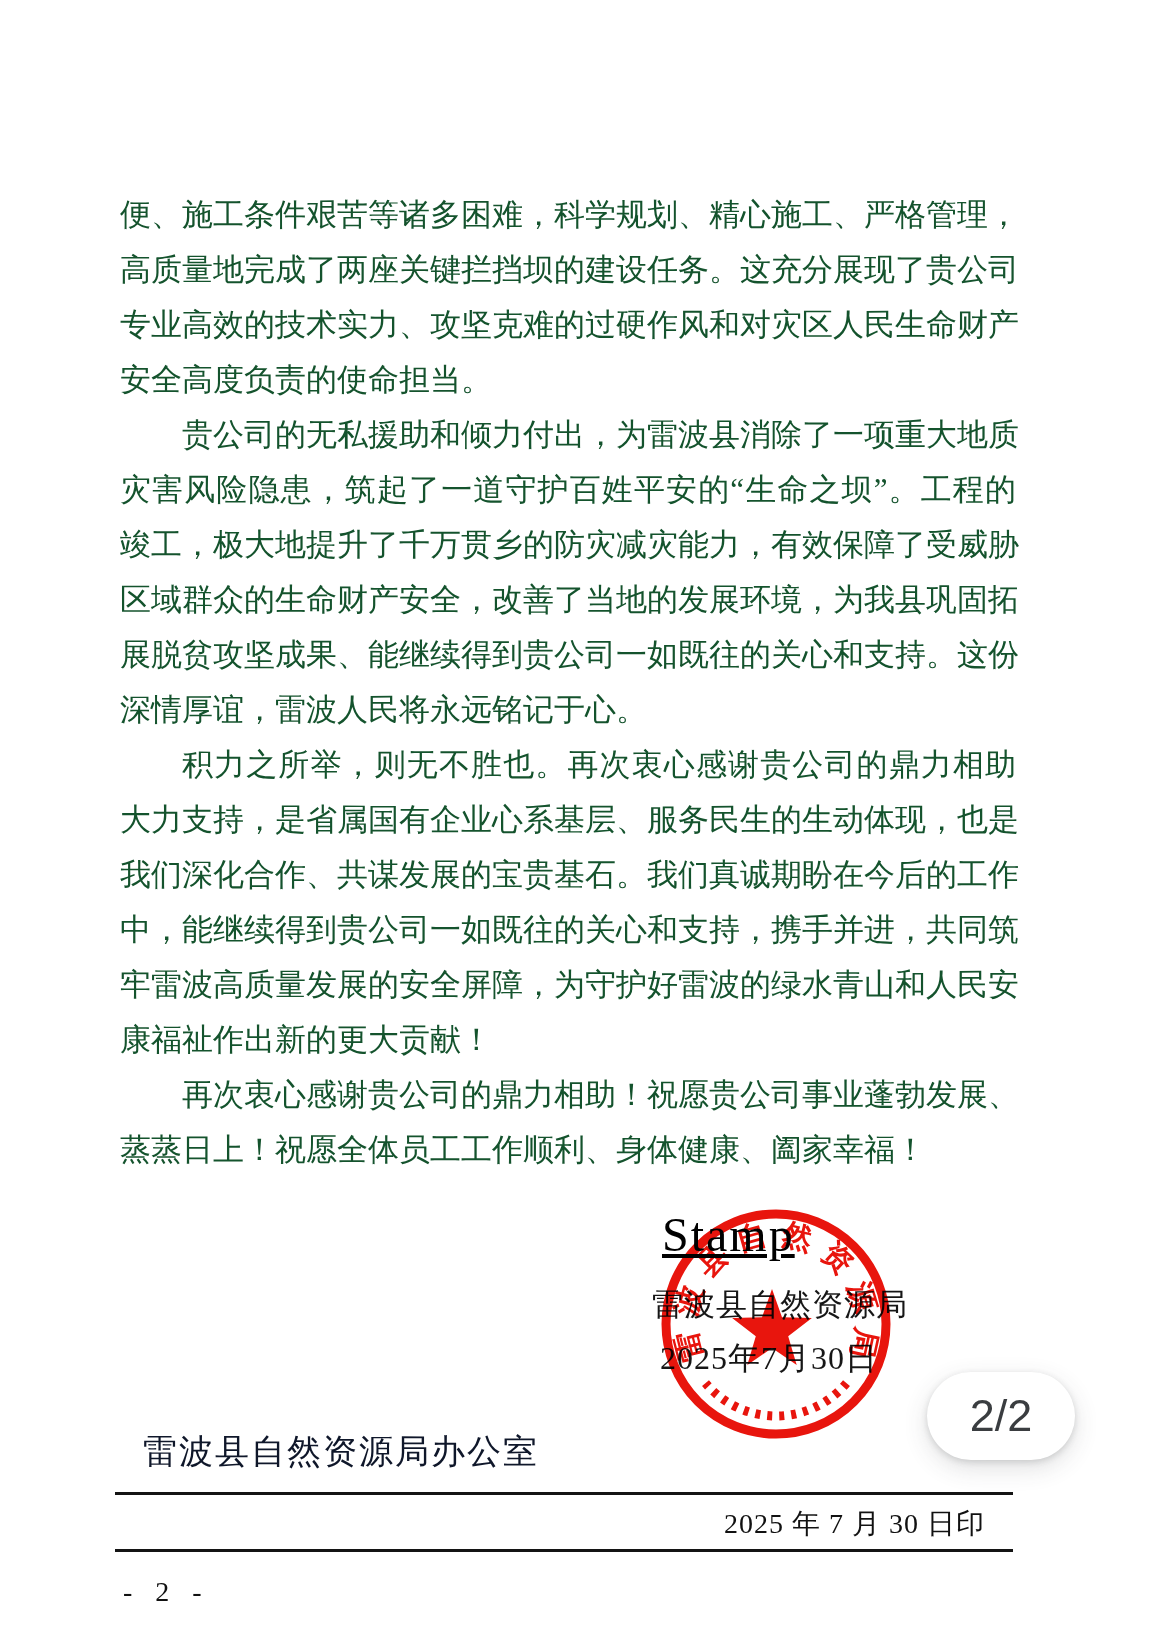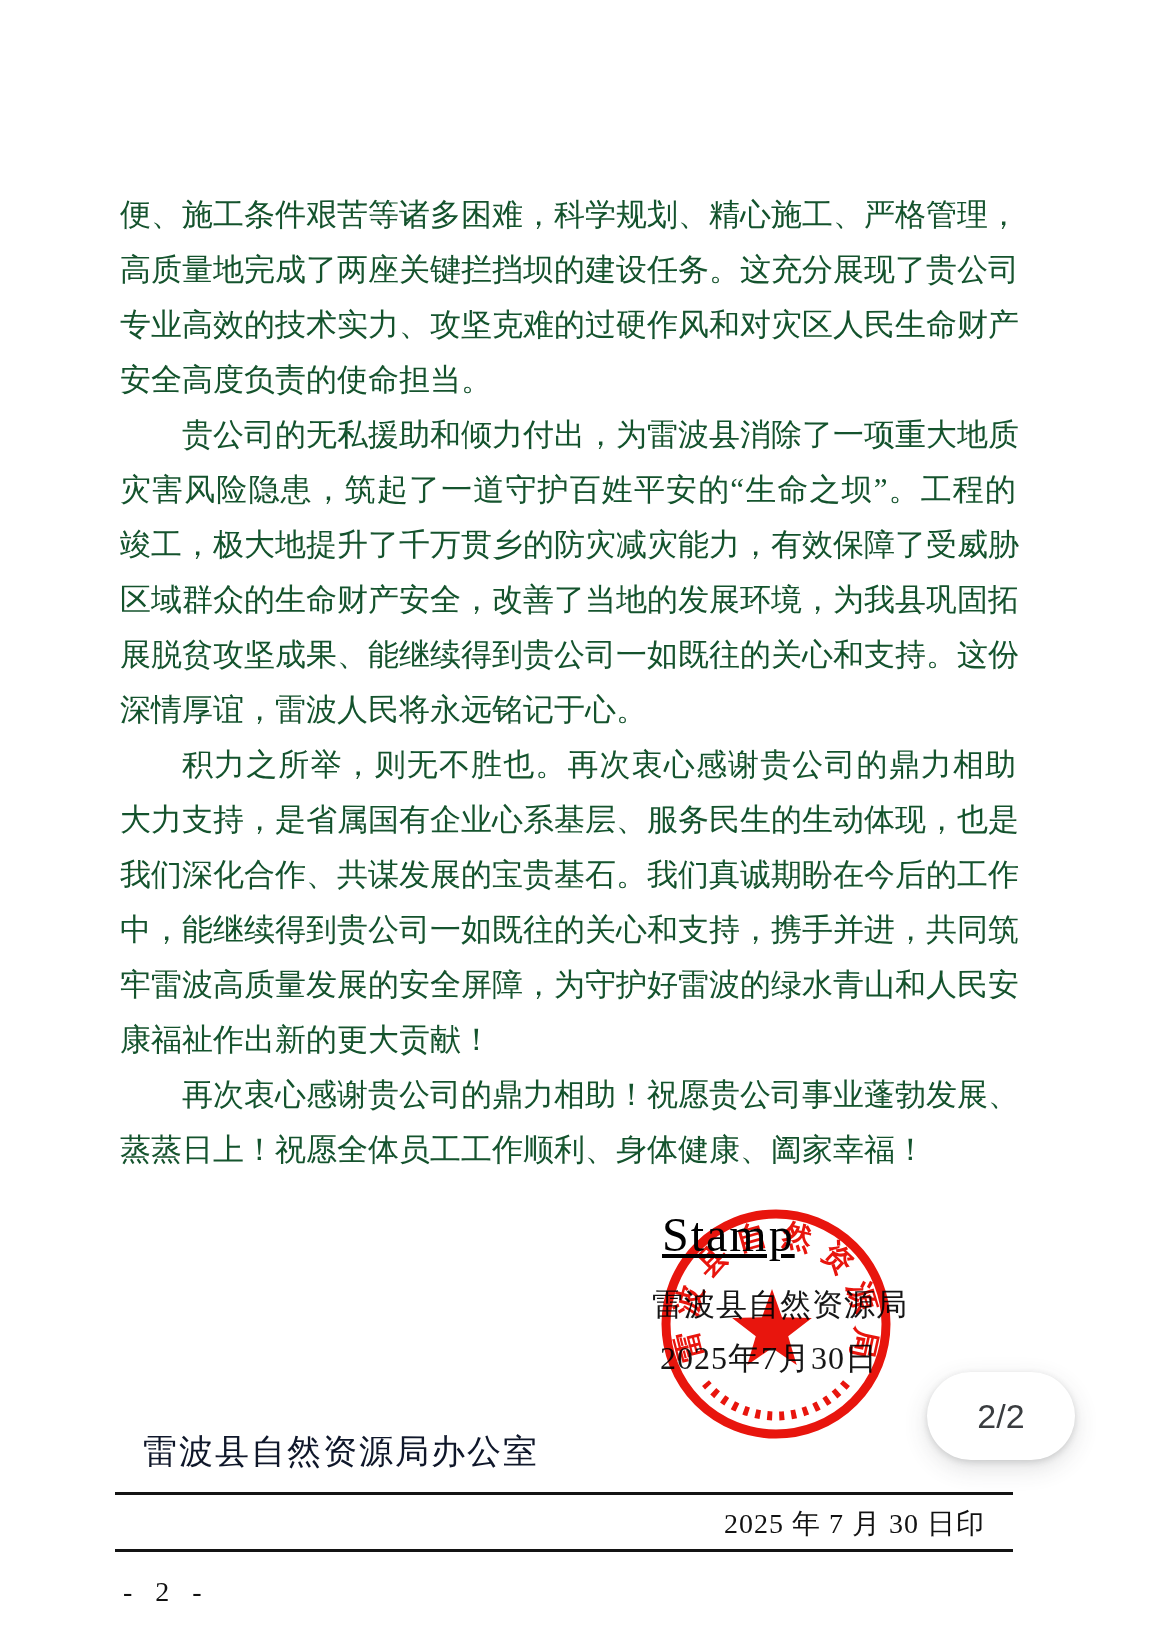--- a/index.html
+++ b/index.html
@@ -50,21 +50,21 @@
     text-decoration:underline;
   }
   
   .page-pill{
     position:absolute;left:927px;top:1372px;
     width:148px;height:88px;border-radius:46px;
     background:#ffffff;
     box-shadow:0 2px 6px rgba(60,64,67,.18), 0 8px 24px rgba(60,64,67,.16);
     display:flex;align-items:center;justify-content:center;
     font-family:"Liberation Sans", sans-serif;
-    font-size:34px;color:#3a3d40;
+    font-size:45px;color:#3a3d40;
   }
   
   .rule{
     position:absolute;left:115px;width:898px;height:3px;
     background:#141414;
   }
   .rule.top{top:1492px;}
   .rule.bottom{top:1549px;}
   .footer-office{
     position:absolute;left:143px;top:1429px;

